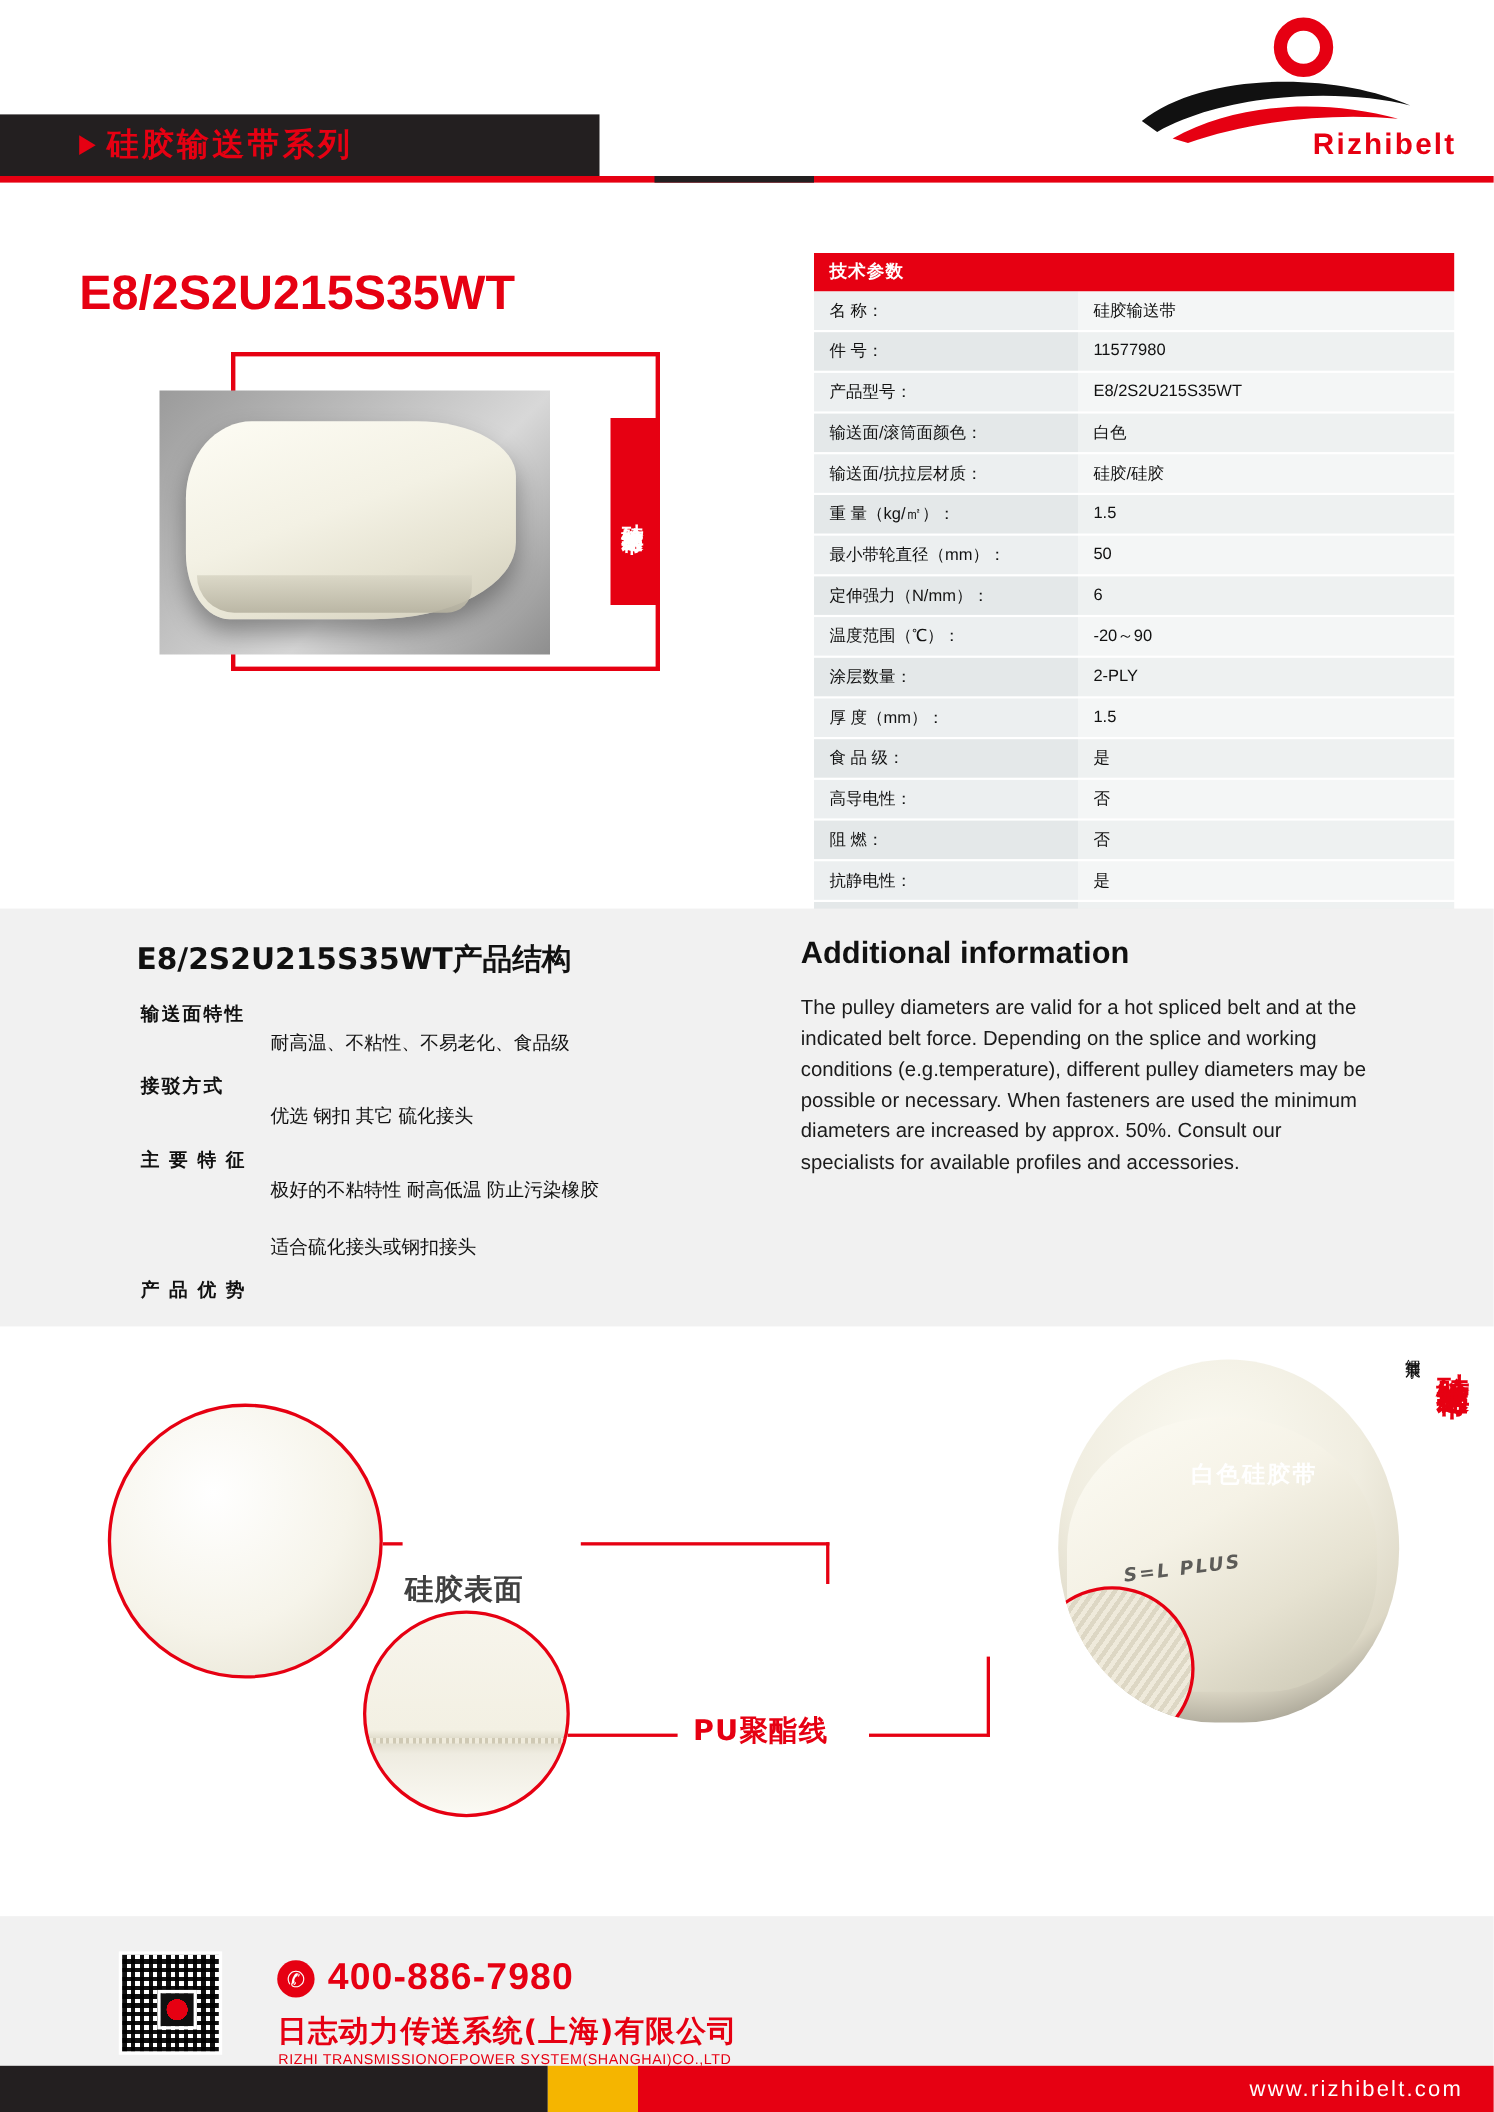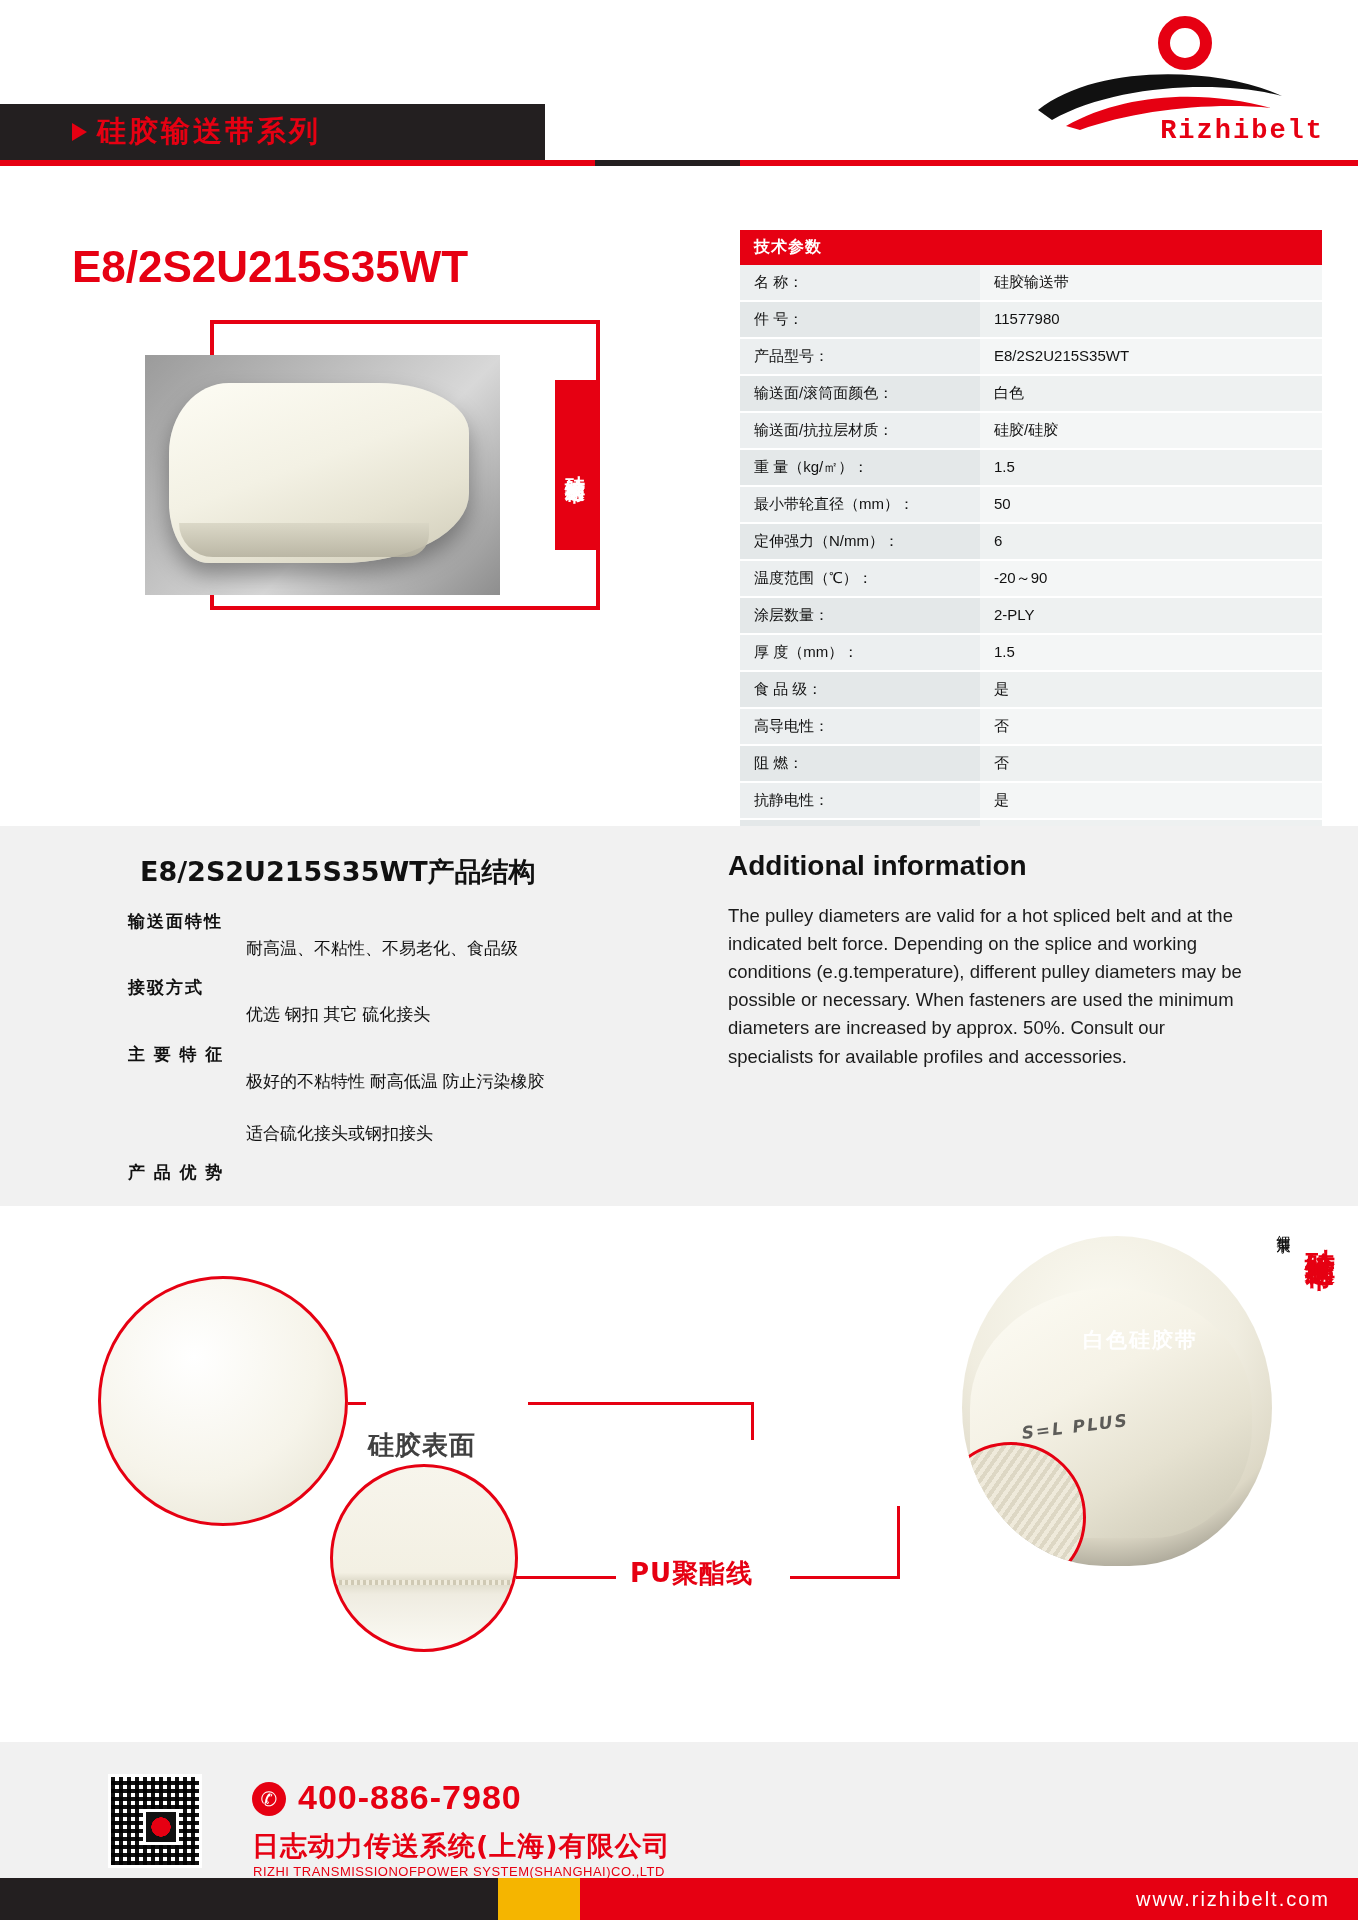--- a/index.html
+++ b/index.html
@@ -20,21 +20,21 @@
   .logo-dot {
     position: absolute; right: 118px; top: 8px;
     width: 54px; height: 54px; border-radius: 50%;
     border: 12px solid #e60012; background: #fff;
   }
   .logo-swoosh {
     position: absolute; left: 6px; top: 62px; width: 250px; height: 62px;
   }
   .logo-text {
     position: absolute; right: 6px; top: 108px;
-    font-family: Liberation Mono, monospace;
+    font-family: Liberation Sans, sans-serif;
     font-weight: bold; font-size: 27px; letter-spacing: 2px; color: #e60012;
   }
   .title-bar {
     position: absolute; left: 0; top: 104px; width: 545px; height: 56px;
     background: #231f20;
     display: flex; align-items: center;
   }
   .title-bar .tri {
     width: 0; height: 0; margin-left: 72px; margin-right: 10px;
     border-left: 15px solid #e60012;
@@ -106,21 +106,21 @@
   }
   .spec-row.alt .k { background: #e4e8e9; }
   .spec-row.alt .v { background: #eef1f1; }
 
   
   .mid {
     position: absolute; left: 0; top: 826px; width: 1358px; height: 380px;
     background: #f1f1f1;
   }
   .struct-title {
-    position: absolute; left: 140px; top: 28px;
+    position: absolute; left: 124px; top: 28px;
     font-size: 27px; font-weight: bold; color: #111;
     font-family: "DejaVu Sans", sans-serif;
   }
   .struct-rows { position: absolute; left: 128px; top: 84px; width: 580px; }
   .srow { display: flex; margin-bottom: 14px; font-size: 17px; color: #111; }
   .srow .lbl {
     width: 118px; font-weight: bold; letter-spacing: 2px; flex: none;
     font-family: Liberation Sans, sans-serif;
   }
   .srow .val { flex: 1; line-height: 1.55; }

